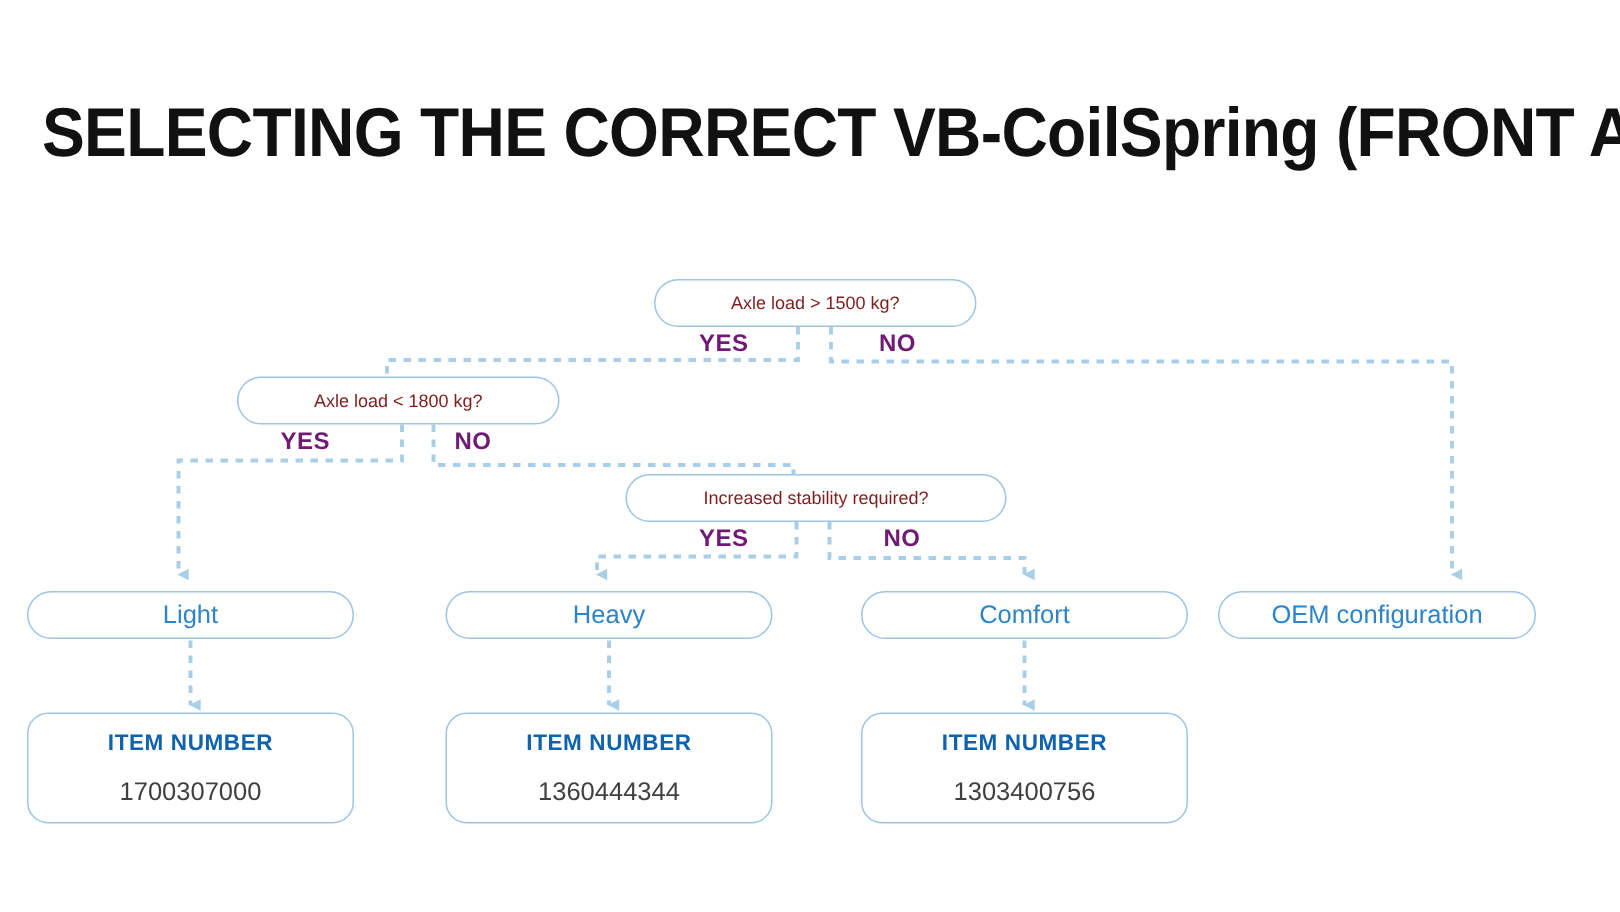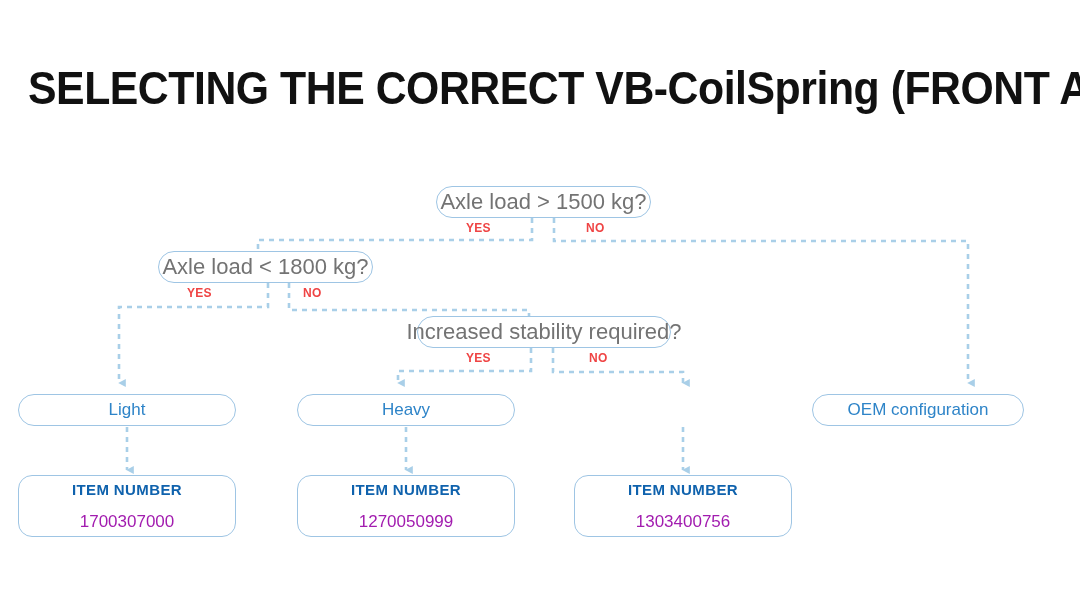--- a/index.html
+++ b/index.html
@@ -31,22 +31,22 @@
   
   .connectors{position:absolute;left:0;top:0;width:1080px;height:608px;pointer-events:none;}
 
   
   .node{
     position:absolute;
     box-sizing:border-box;
     border:1.6px solid #9ec5e4;
     border-radius:22px;
     background:#ffffff;
-    color:#737373;
-    font-size:22px;
+    color:#7f1d1d;
+    font-size:12px;
     line-height:1;
     display:flex;
     align-items:center;
     justify-content:center;
     white-space:nowrap;
     height:32px;
   }
 
   
   .result{
@@ -64,46 +64,46 @@
     white-space:nowrap;
   }
 
   
   .item-box{
     position:absolute;
     box-sizing:border-box;
     border:1.8px solid #9ec5e4;
     border-radius:14px;
     background:#ffffff;
-    height:62px;
+    height:74px;
     display:flex;
     flex-direction:column;
     align-items:center;
     justify-content:center;
     gap:14px;
   }
   .item-label{
     font-size:15px;
     font-weight:bold;
     color:#0f62ad;
     letter-spacing:0.4px;
     white-space:nowrap;
   }
   .item-value{
     font-size:17px;
-    color:#a21caf;
+    color:#404040;
     white-space:nowrap;
   }
 
   
   .branch-label{
     position:absolute;
-    font-size:12px;
+    font-size:16px;
     font-weight:bold;
-    color:#ef4444;
+    color:#701a75;
     letter-spacing:0.3px;
     white-space:nowrap;
   }
 </style>
 </head>
 <body>
 
 <div id="canvas">
 
   <div class="title">SELECTING THE CORRECT VB-CoilSpring (FRONT AXLE)</div>
@@ -142,30 +142,31 @@
   <div class="node" style="left:158px; top:251px; width:215px;text-align:right;">Axle load &lt; 1800 kg?</div>
   <div class="branch-label" style="left:187px; top:286px;">YES</div>
   <div class="branch-label" style="left:303px; top:286px;">NO</div>
 
   <div class="node" style="left:417px; top:316px; width:254px;text-align:center;">Increased stability required?</div>
   <div class="branch-label" style="left:466px; top:351px;">YES</div>
   <div class="branch-label" style="left:589px; top:351px;">NO</div>
 
   <div class="result" style="left:18px; top:394px; width:218px;">Light</div>
   <div class="result" style="left:297px; top:394px; width:218px;">Heavy</div>
+  <div class="result" style="left:574px; top:394px; width:218px;">Comfort</div>
   <div class="result" style="left:812px; top:394px; width:212px;">OEM configuration</div>
 
   <div class="item-box" style="left:18px; top:475px; width:218px;">
     <div class="item-label">ITEM NUMBER</div>
     <div class="item-value">1700307000</div>
   </div>
 
   <div class="item-box" style="left:297px; top:475px; width:218px;">
     <div class="item-label">ITEM NUMBER</div>
-    <div class="item-value">1270050999</div>
+    <div class="item-value">1360444344</div>
   </div>
 
   <div class="item-box" style="left:574px; top:475px; width:218px;">
     <div class="item-label">ITEM NUMBER</div>
     <div class="item-value">1303400756</div>
   </div>
 
 </div>
 
 </body></html>

